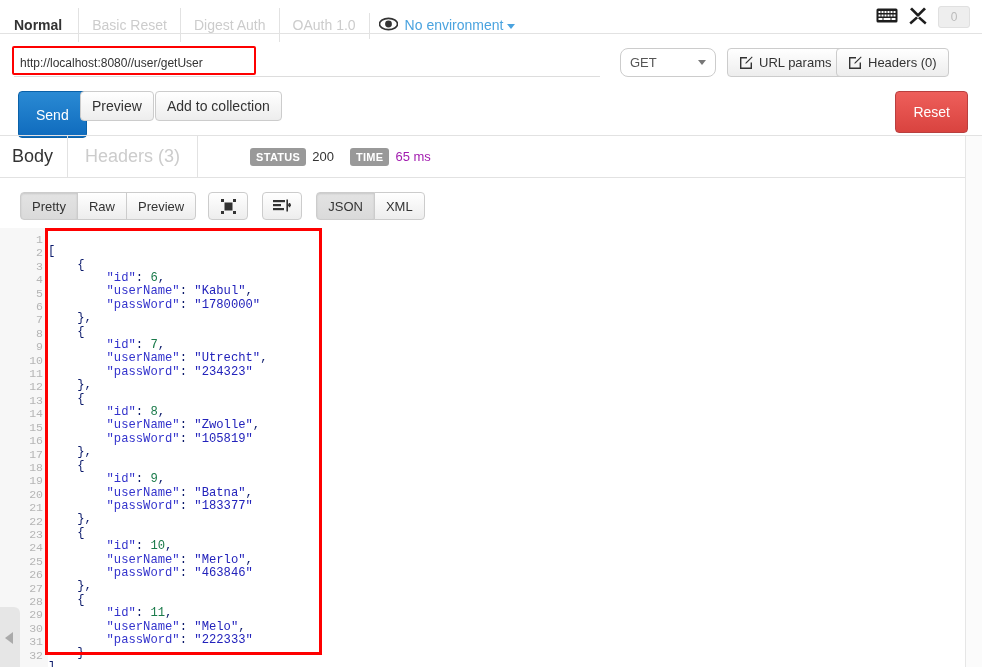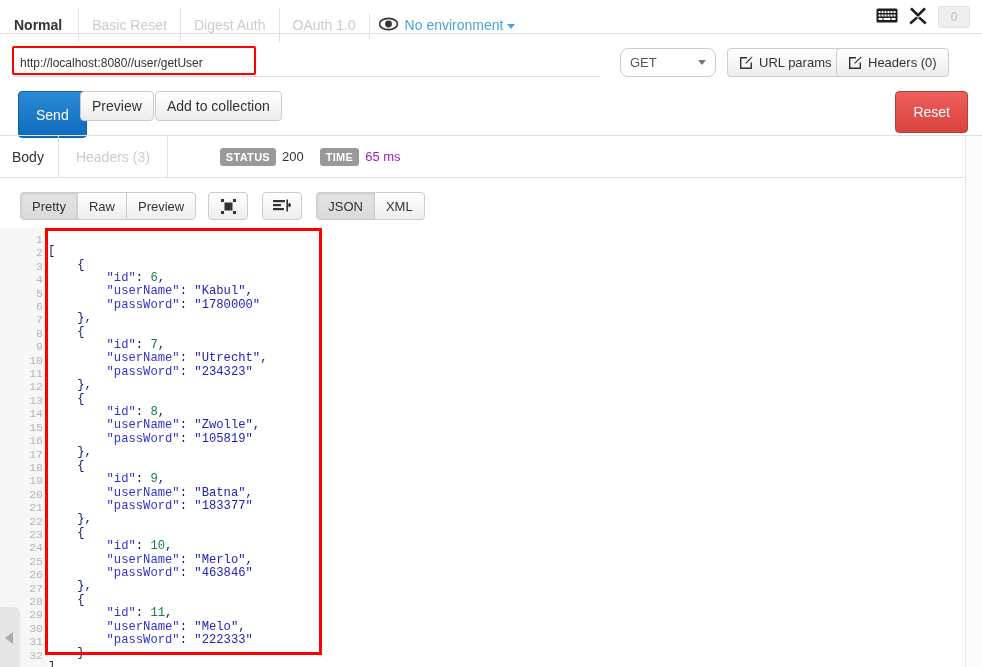--- a/index.html
+++ b/index.html
@@ -237,21 +237,21 @@
   
   .resp-tabrow {
     position: absolute;
     left: 0; top: 136px;
     width: 982px;
     height: 41px;
     display: flex;
     align-items: center;
   }
   .resp-tab {
-    font-size: 14px;
+    font-size: 18px;
     padding: 0 17px;
     height: 41px;
     display: flex;
     align-items: center;
     cursor: pointer;
     box-sizing: border-box;
     text-align: center;
   }
   .resp-tab.active { color: #333333; padding-left: 12px; padding-right: 14px;}
   .resp-tab.muted { color: #cccccc; border-left: 1px solid #e2e2e2; border-right: 1px solid #e2e2e2; }

